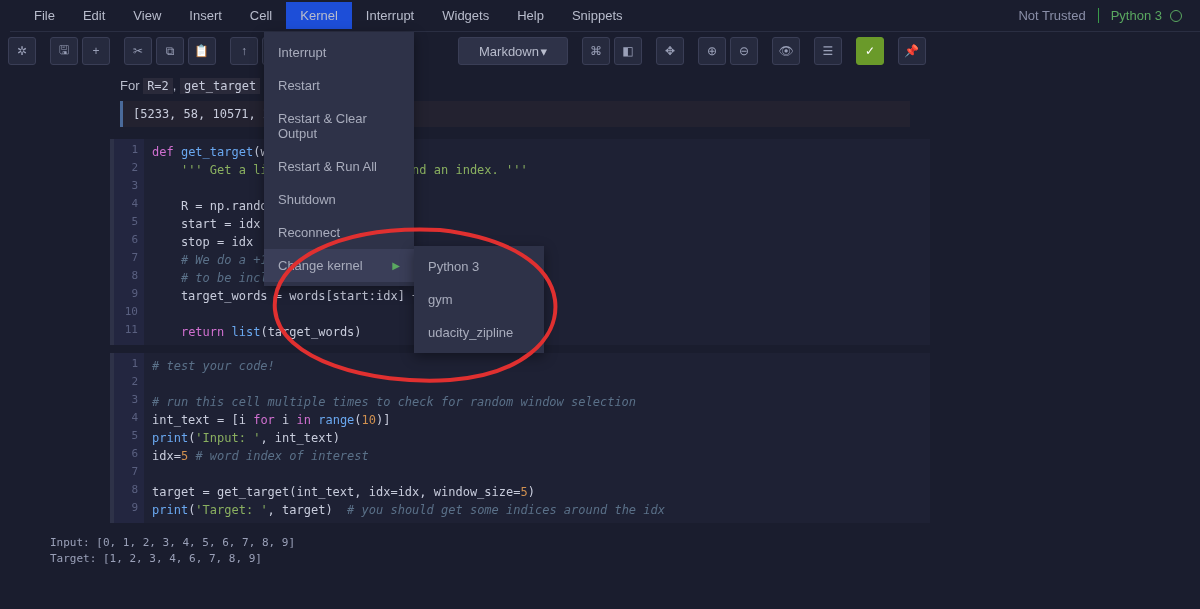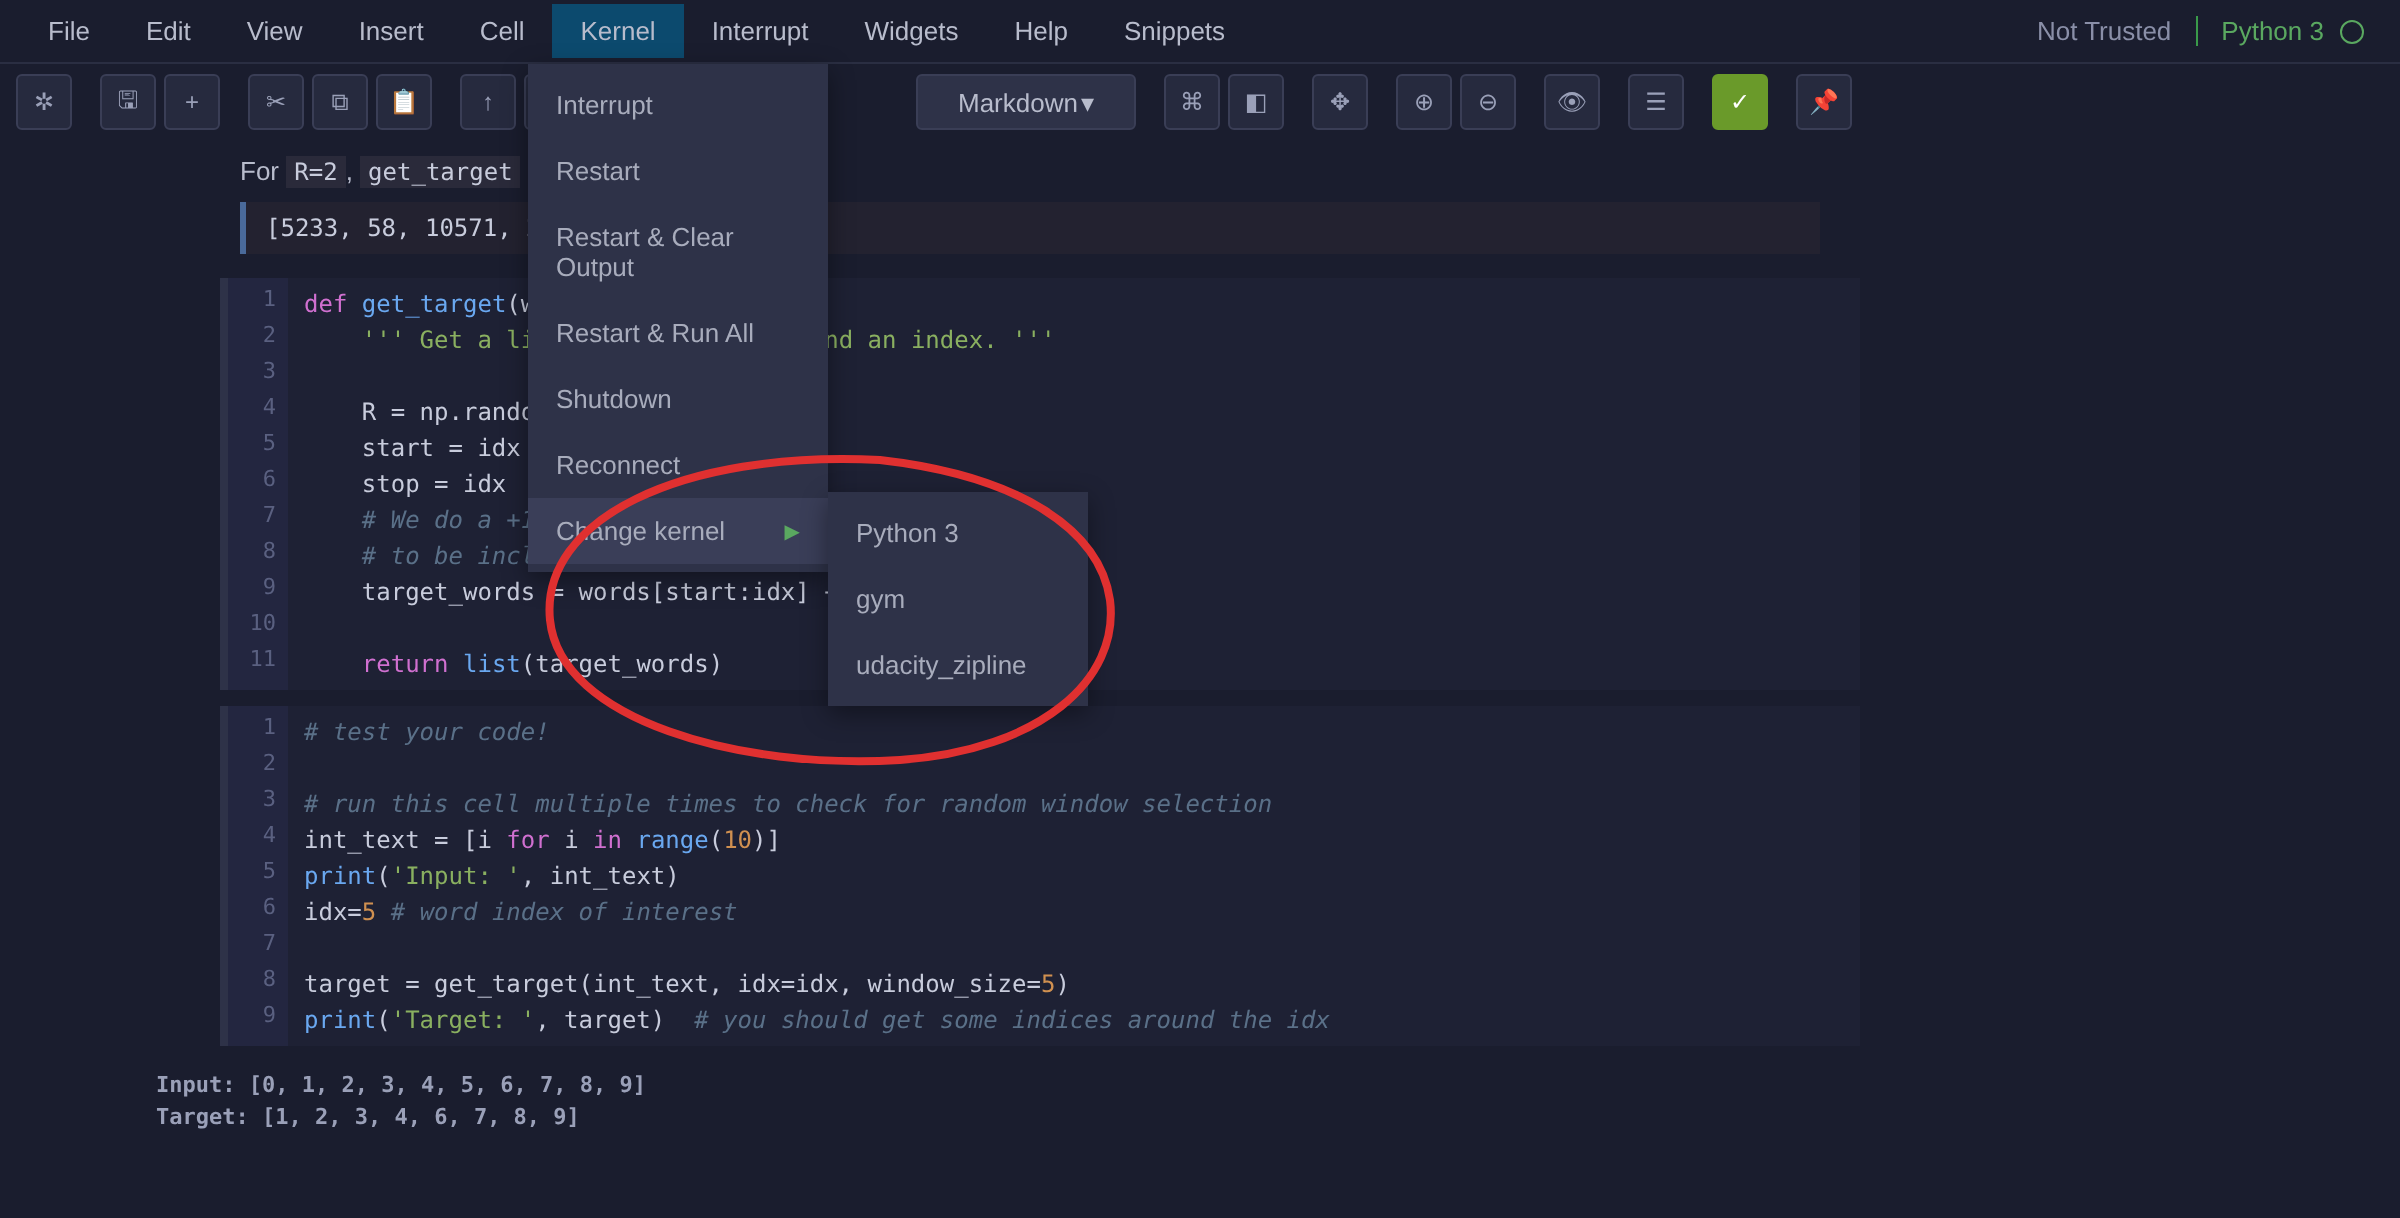--- a/index.html
+++ b/index.html
@@ -13,28 +13,29 @@
   overflow: hidden;
   position: relative;
 }
 .menubar {
   display: flex;
   align-items: center;
   height: 32px;
   padding: 0 10px;
   background: #1a1d2e;
   border-bottom: 1px solid #2a2e42;
+  margin-left: 10px;
 }
 .menubar .menu-item {
   padding: 6px 14px;
   cursor: pointer;
   color: #b8bccc;
 }
 .menubar .menu-item.active {
-  background: #0c4a6e;
+  background: #1d4ed8;
 }
 .menubar .spacer { flex: 1; }
 .not-trusted {
   color: #8a8fa8;
   padding: 0 12px;
   border-right: 1px solid #3a9a4a;
 }
 .kernel-name {
   color: #5aa860;
   padding: 0 8px 0 12px;
@@ -168,27 +169,26 @@
   z-index: 101;
 }
 .submenu .sm-item {
   padding: 9px 14px;
   color: #a8acbc;
   cursor: pointer;
 }
 .arrow-right { color: #5aa860; font-size: 10px; }
 
 .bottom-output {
-  margin-left: 78px;
+  margin-left: 50px;
   font-family: "Consolas","Monaco",monospace;
   font-size: 11px;
   color: #9aa0b8;
   line-height: 16px;
   padding: 4px 0;
-  font-weight: bold;
 }
 
 .annotation {
   position: absolute;
   top: 220px;
   left: 260px;
   width: 310px;
   height: 170px;
   pointer-events: none;
   z-index: 200;

